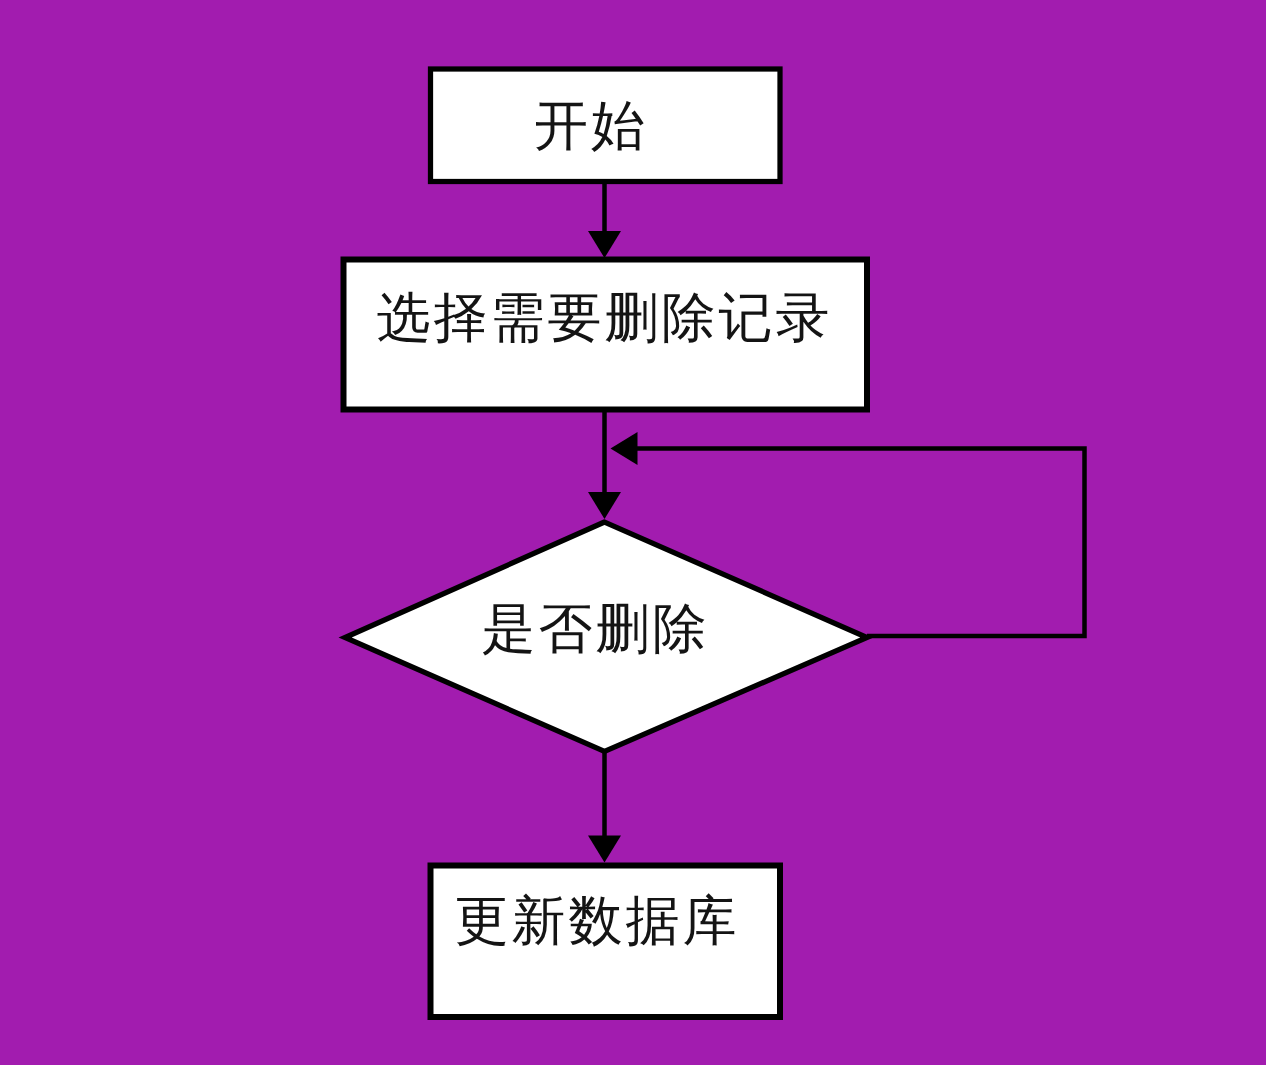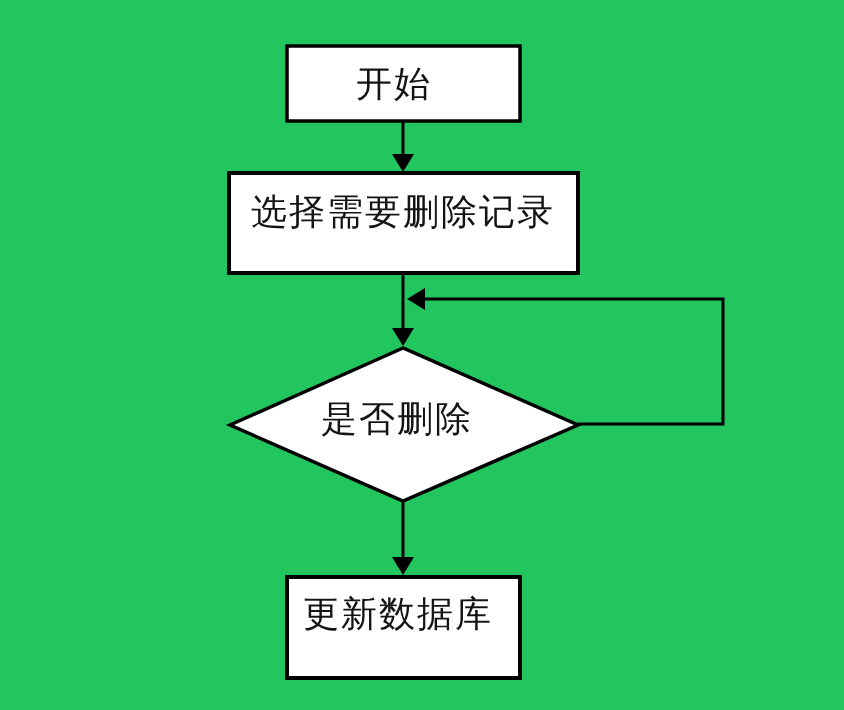--- a/index.html
+++ b/index.html
@@ -4,21 +4,21 @@
 <style>
   html, body {
     margin: 0;
     padding: 0;
     background: #ffffff;
   }
   .stage {
     position: relative;
     width: 844px;
     height: 710px;
-    background: #22c55e;
+    background: #a21caf;
     overflow: hidden;
   }
   svg {
     display: block;
   }
   .node-label {
     font-family: "Liberation Serif", "DejaVu Serif", serif;
     font-size: 36px;
     letter-spacing: 2px;
   }

